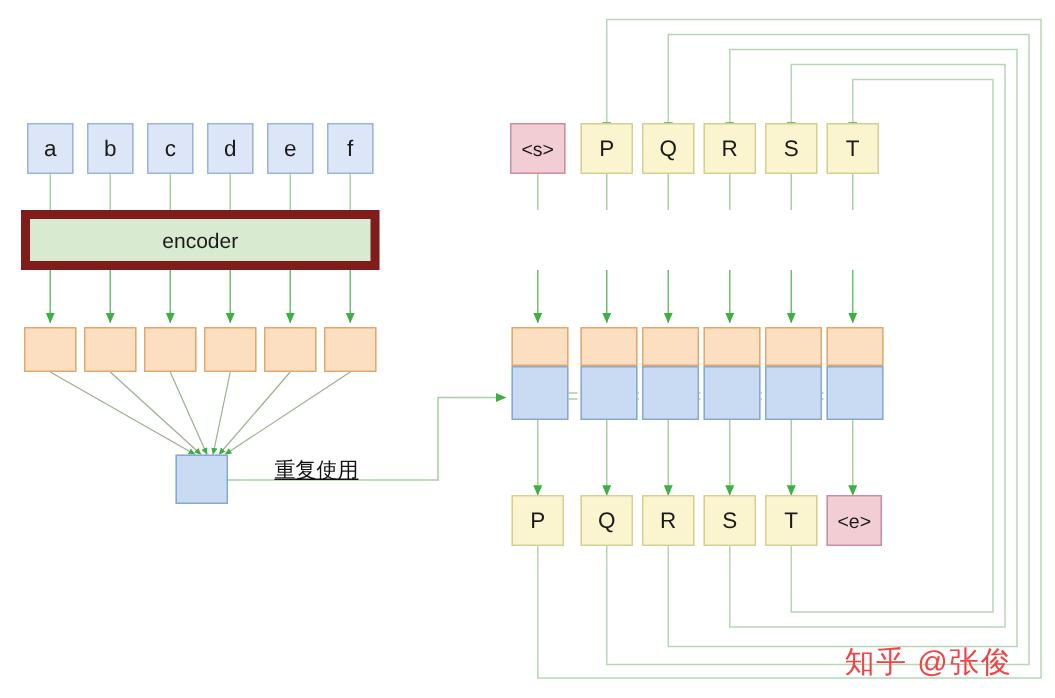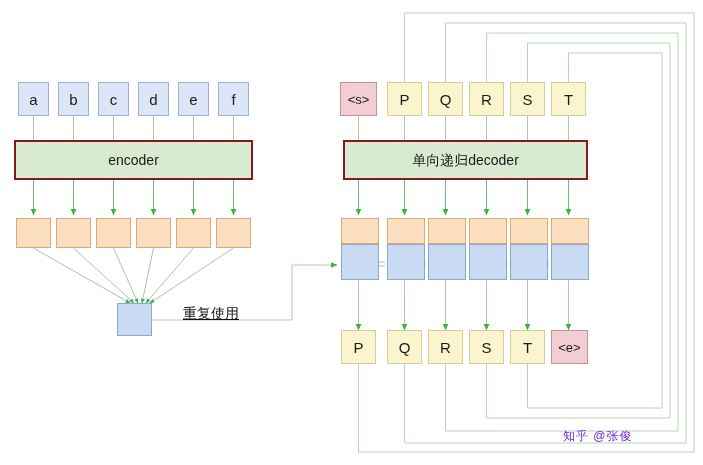--- a/index.html
+++ b/index.html
@@ -4,26 +4,26 @@
 <style>
   html,body{margin:0;padding:0;background:#ffffff;}
   body{width:703px;height:465px;font-family:"Liberation Sans","DejaVu Sans",sans-serif;}
   #stage{position:relative;width:703px;height:465px;overflow:hidden;background:#fff;}
   #wires{position:absolute;left:0;top:0;width:703px;height:465px;}
   .node{position:absolute;box-sizing:border-box;display:flex;align-items:center;justify-content:center;
         font-size:15px;color:#1a1a1a;line-height:1;}
   .tok-in{background:#dce6f7;border:1px solid #9ab4dc;}
   .tok-dec{background:#fbf5cf;border:1px solid #d6cf94;}
   .tok-spec{background:#f2cdd4;border:1px solid #c98f9d;}
-  .block{background:#d8ead0;border:2px solid #7f1d1d;font-size:14px;}
+  .block{background:#d8ead0;border:6px solid #7f1d1d;font-size:14px;}
   .hid-orange{background:#fcdfc0;border:1px solid #e0a971;}
   .hid-blue{background:#c9dbf2;border:1px solid #8aa8cf;}
   .ctx{background:#c9dbf2;border:1px solid #8aa8cf;}
   .cap{position:absolute;font-size:14px;color:#111;white-space:nowrap;}
-  .wm{position:absolute;font-size:12px;color:#6d28d9;white-space:nowrap;letter-spacing:1px;}
+  .wm{position:absolute;font-size:20px;color:#ef4444;white-space:nowrap;letter-spacing:1px;}
 </style>
 </head>
 <body>
 
 <div id="stage">
 
   <svg id="wires" viewBox="0 0 703 465">
     <defs>
       <marker id="ar" markerWidth="8" markerHeight="8" refX="6.5" refY="3" orient="auto">
         <path d="M0,0 L7,3 L0,6 z" fill="#3cb043"></path>
@@ -132,21 +132,20 @@
   <div class="node ctx" style="left:117px;top:303px;width:35px;height:33px;"></div>
   <div class="cap" style="left:183px;top:305px;text-decoration:underline;">重复使用</div>
 
   <div class="node tok-spec" style="left:340px;top:82px;width:37px;height:34px;font-size:13px;">&lt;s&gt;</div>
   <div class="node tok-dec" style="left:387px;top:82px;width:35px;height:34px;">P</div>
   <div class="node tok-dec" style="left:428px;top:82px;width:35px;height:34px;">Q</div>
   <div class="node tok-dec" style="left:469px;top:82px;width:35px;height:34px;">R</div>
   <div class="node tok-dec" style="left:510px;top:82px;width:35px;height:34px;">S</div>
   <div class="node tok-dec" style="left:551px;top:82px;width:35px;height:34px;">T</div>
 
-  <div class="node block" style="left:343px;top:140px;width:245px;height:40px;">单向递归decoder</div>
 
   <div class="node hid-orange" style="left:341px;top:218px;width:38px;height:26px;"></div>
   <div class="node hid-orange" style="left:387px;top:218px;width:38px;height:26px;"></div>
   <div class="node hid-orange" style="left:428px;top:218px;width:38px;height:26px;"></div>
   <div class="node hid-orange" style="left:469px;top:218px;width:38px;height:26px;"></div>
   <div class="node hid-orange" style="left:510px;top:218px;width:38px;height:26px;"></div>
   <div class="node hid-orange" style="left:551px;top:218px;width:38px;height:26px;"></div>
 
   <div class="node hid-blue" style="left:341px;top:244px;width:38px;height:36px;"></div>
   <div class="node hid-blue" style="left:387px;top:244px;width:38px;height:36px;"></div>

